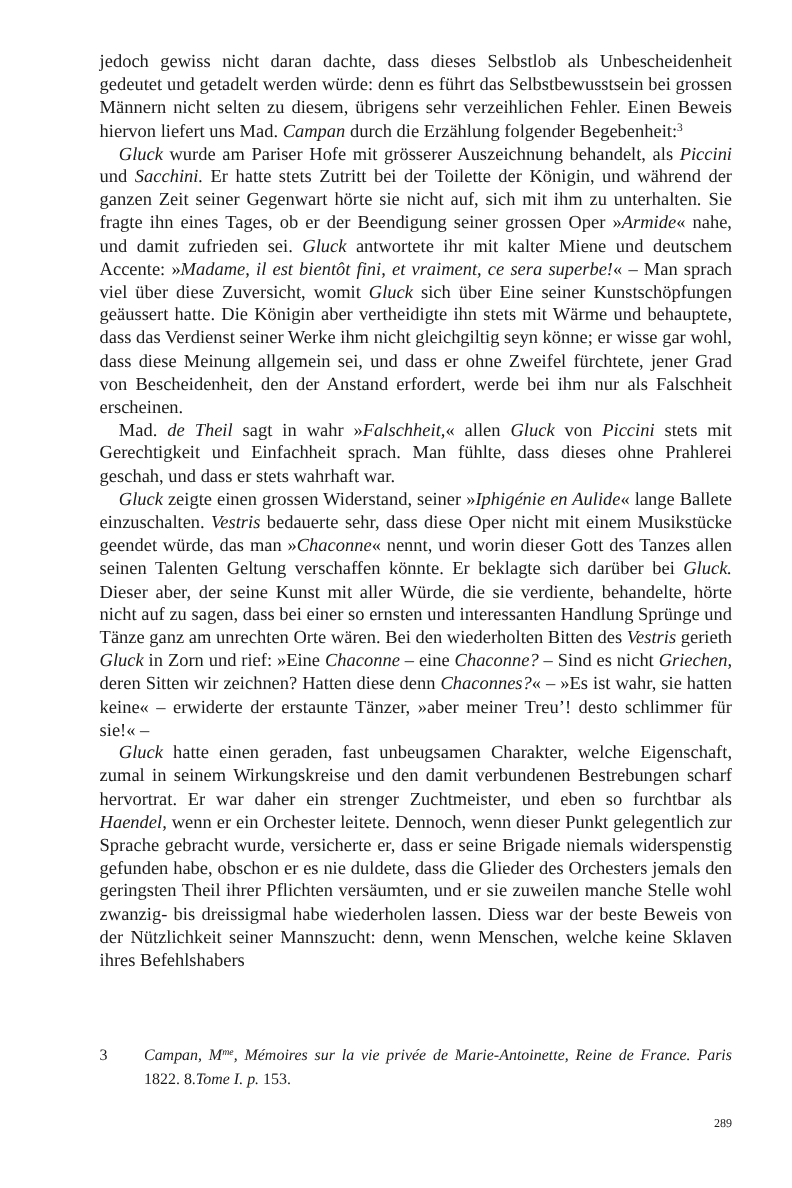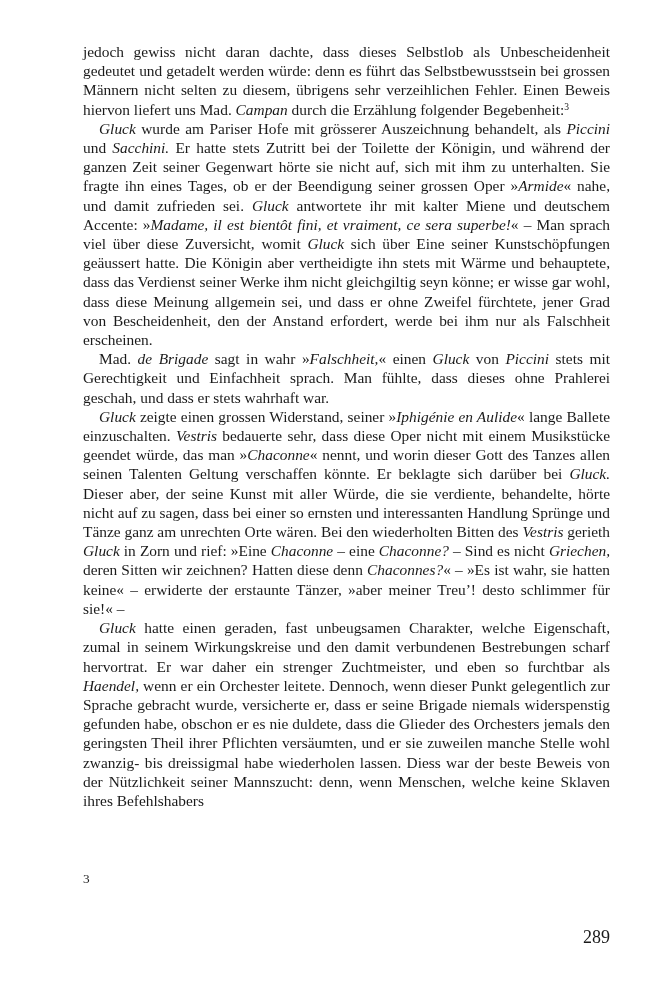--- a/index.html
+++ b/index.html
@@ -56,36 +56,37 @@
   .fn-marker {
     position: absolute;
     left: 0;
     top: 0;
     font-style: normal;
   }
   .page-number {
     position: absolute;
     top: 929px;
     right: 50px;
-    font-size: 18px;
+    font-size: 10px;
     line-height: 16px;
   }
 </style>
 </head>
 <body>
 
 <div class="page">
 
   <div class="body-text" id="paragraphs">
       <p class="para"><span>jedoch gewiss nicht daran dachte, dass dieses Selbstlob als Unbescheidenheit gedeutet und getadelt werden würde: denn es führt das Selbstbewusstsein bei grossen Männern nicht selten zu diesem, übrigens sehr verzeihlichen Fehler. Einen Beweis hiervon liefert uns Mad. </span><span class="it">Campan</span><span> durch die Erzählung folgender Begebenheit:</span><sup>3</sup></p>
       <p class="para indent"><span class="it">Gluck</span><span> wurde am Pariser Hofe mit grösserer Auszeichnung behandelt, als </span><span class="it">Piccini</span><span> und </span><span class="it">Sacchini.</span><span> Er hatte stets Zutritt bei der Toilette der Königin, und während der ganzen Zeit seiner Gegenwart hörte sie nicht auf, sich mit ihm zu unterhalten. Sie fragte ihn eines Tages, ob er der Beendigung seiner grossen Oper »</span><span class="it">Armide</span><span>« nahe, und damit zufrieden sei. </span><span class="it">Gluck</span><span> antwortete ihr mit kalter Miene und deutschem Accente: »</span><span class="it">Madame, il est bientôt fini, et vraiment, ce sera superbe!</span><span>« – Man sprach viel über diese Zuversicht, womit </span><span class="it">Gluck</span><span> sich über Eine seiner Kunstschöpfungen geäussert hatte. Die Königin aber vertheidigte ihn stets mit Wärme und behauptete, dass das Verdienst seiner Werke ihm nicht gleichgiltig seyn könne; er wisse gar wohl, dass diese Meinung allgemein sei, und dass er ohne Zweifel fürchtete, jener Grad von Bescheidenheit, den der Anstand erfordert, werde bei ihm nur als Falschheit erscheinen.</span></p>
-      <p class="para indent"><span>Mad. </span><span class="it">de Brigade</span><span> sagt in wahr »</span><span class="it">Falschheit,</span><span>« einen </span><span class="it">Gluck</span><span> von </span><span class="it">Piccini</span><span> stets mit Gerechtigkeit und Einfachheit sprach. Man fühlte, dass dieses ohne Prahlerei geschah, und dass er stets wahrhaft war.</span></p>
+      <p class="para indent"><span>Mad. </span><span class="it">de Theil</span><span> sagt in wahr »</span><span class="it">Falschheit,</span><span>« allen </span><span class="it">Gluck</span><span> von </span><span class="it">Piccini</span><span> stets mit Gerechtigkeit und Einfachheit sprach. Man fühlte, dass dieses ohne Prahlerei geschah, und dass er stets wahrhaft war.</span></p>
       <p class="para indent"><span class="it">Gluck</span><span> zeigte einen grossen Widerstand, seiner »</span><span class="it">Iphigénie en Aulide</span><span>« lange Ballete einzuschalten. </span><span class="it">Vestris</span><span> bedauerte sehr, dass diese Oper nicht mit einem Musikstücke geendet würde, das man »</span><span class="it">Chaconne</span><span>« nennt, und worin dieser Gott des Tanzes allen seinen Talenten Geltung verschaffen könnte. Er beklagte sich darüber bei </span><span class="it">Gluck.</span><span> Dieser aber, der seine Kunst mit aller Würde, die sie verdiente, behandelte, hörte nicht auf zu sagen, dass bei einer so ernsten und interessanten Handlung Sprünge und Tänze ganz am unrechten Orte wären. Bei den wiederholten Bitten des </span><span class="it">Vestris</span><span> gerieth </span><span class="it">Gluck</span><span> in Zorn und rief: »Eine </span><span class="it">Chaconne</span><span> – eine </span><span class="it">Chaconne?</span><span> – Sind es nicht </span><span class="it">Griechen,</span><span> deren Sitten wir zeichnen? Hatten diese denn </span><span class="it">Chaconnes?</span><span>« – »Es ist wahr, sie hatten keine« – erwiderte der erstaunte Tänzer, »aber meiner Treu’! desto schlimmer für sie!« –</span></p>
       <p class="para indent"><span class="it">Gluck</span><span> hatte einen geraden, fast unbeugsamen Charakter, welche Eigenschaft, zumal in seinem Wirkungskreise und den damit verbundenen Bestrebungen scharf hervortrat. Er war daher ein strenger Zuchtmeister, und eben so furchtbar als </span><span class="it">Haendel,</span><span> wenn er ein Orchester leitete. Dennoch, wenn dieser Punkt gelegentlich zur Sprache gebracht wurde, versicherte er, dass er seine Brigade niemals widerspenstig gefunden habe, obschon er es nie duldete, dass die Glieder des Orchesters jemals den geringsten Theil ihrer Pflichten versäumten, und er sie zuweilen manche Stelle wohl zwanzig- bis dreissigmal habe wiederholen lassen. Diess war der beste Beweis von der Nützlichkeit seiner Mannszucht: denn, wenn Menschen, welche keine Sklaven ihres Befehlshabers</span></p>
     </div>
 
   <div class="footnote">
     <span class="fn-marker">3</span>
+    <span class="fn-text" id="fn-text"><span class="it">Campan, M</span><sup class="it">me</sup><span class="it">, </span><span class="it">Mémoires sur la vie privée de Marie-Antoinette, Reine de France. Paris</span><span> 1822. 8.</span><span class="it">Tome I. p.</span><span> 153.</span></span>
   </div>
 
   <div class="page-number">289</div>
 
 </div>
 
 </body></html>

